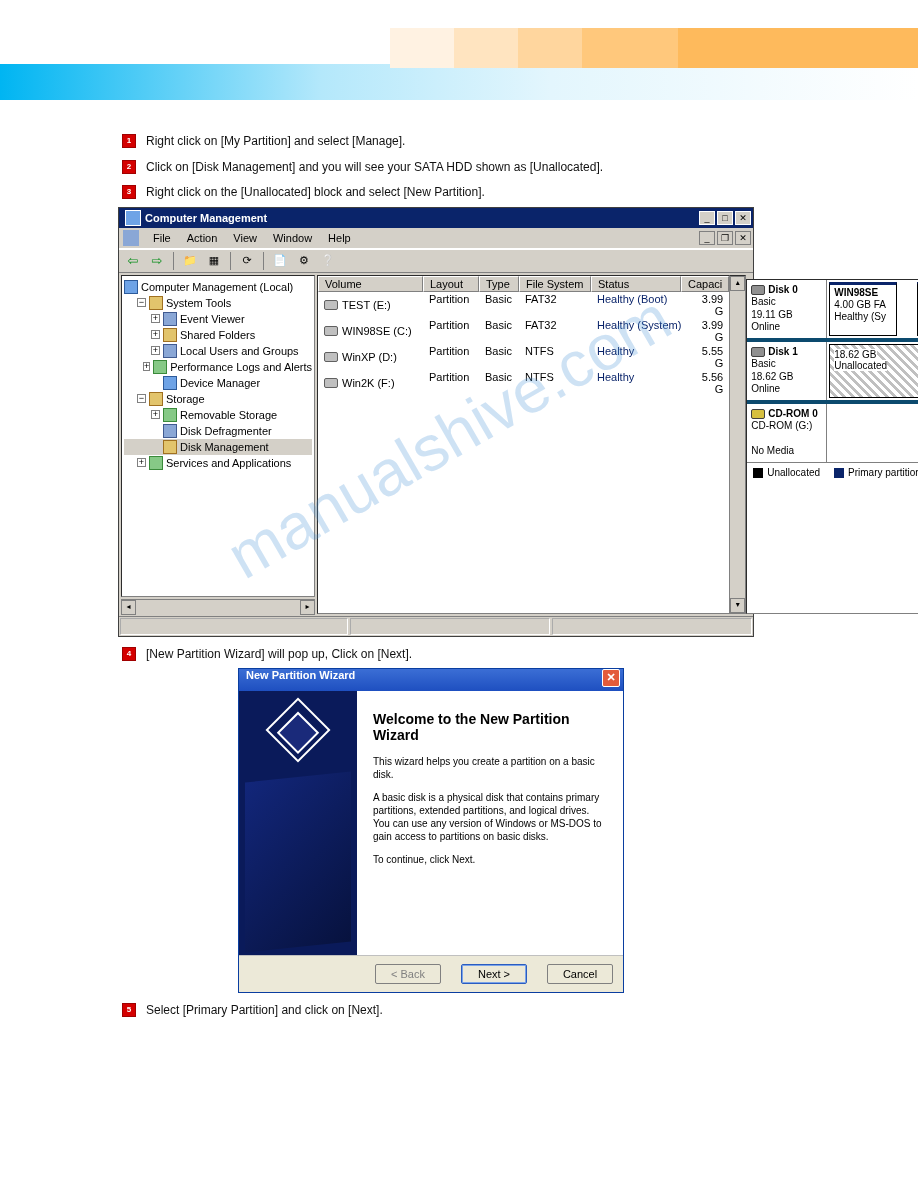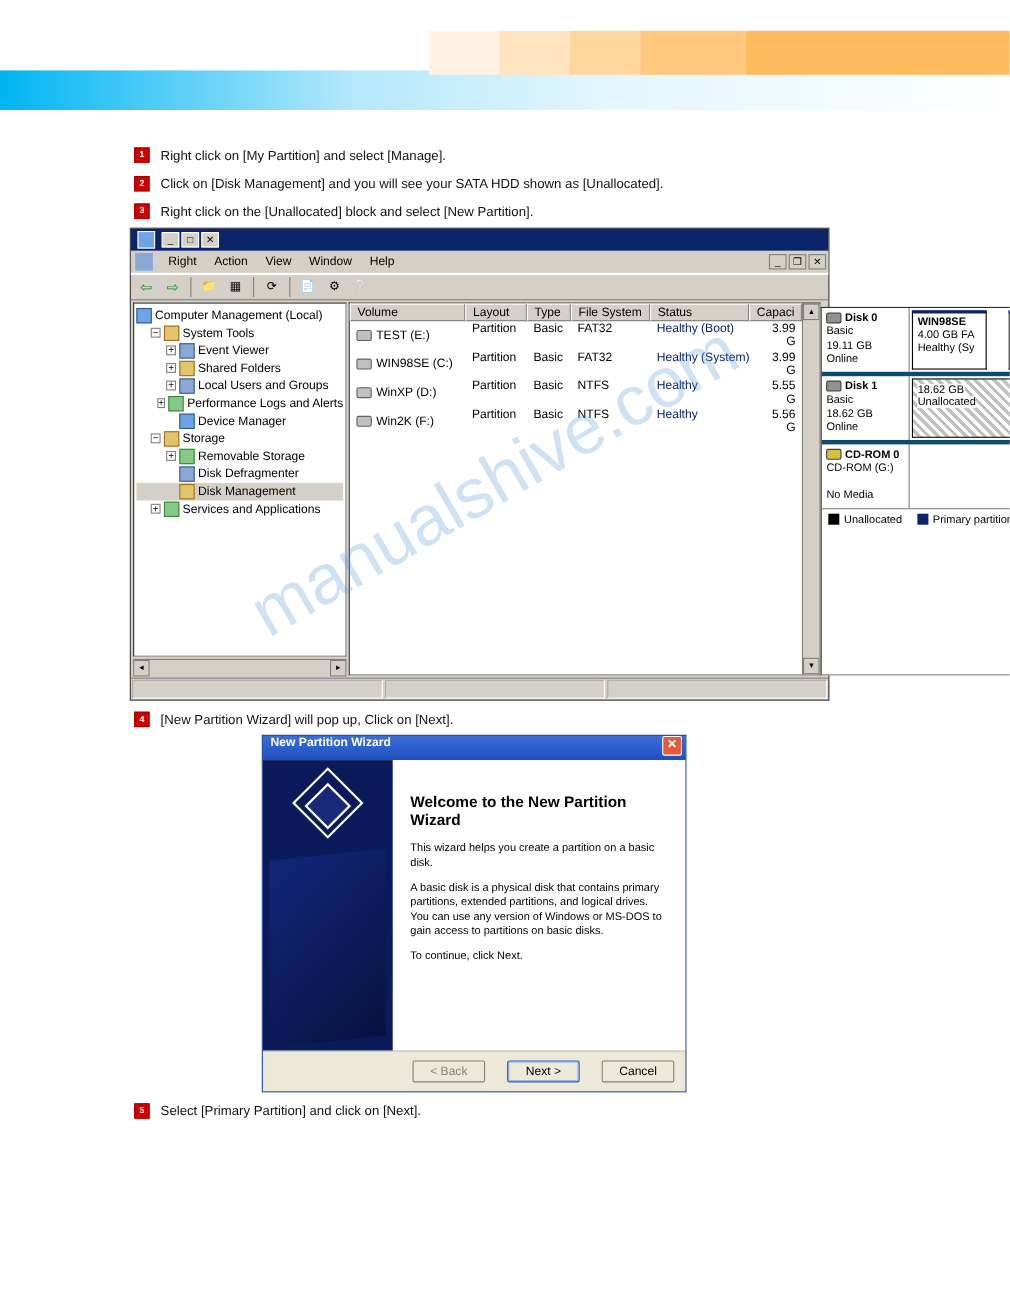--- a/index.html
+++ b/index.html
@@ -129,21 +129,21 @@
   }
   .wiz-titlebar{height:22px;background:linear-gradient(#3b6ed5,#1e4fc0);display:flex;color:#fff;padding:0 3px}
   .wiz-titlebar .wt{flex:1;padding-left:4px;font-weight:bold;font-size:11px}
   .wiz-close{width:18px;height:18px;background:#e35b3b;border:1px solid #fff;border-radius:2px;text-align:center;color:#fff;font-weight:bold;font-size:11px;line-height:15px}
   .wiz-body{display:flex;background:#fff}
   .wiz-left{width:118px;background:#0a1a5a;display:flex;align-items:flex-start;justify-content:center;padding-top:16px;position:relative;height:264px}
   .wiz-left .wiz-leftbg{position:absolute;left:6px;top:86px;width:106px;height:170px;background:linear-gradient(135deg,#12267a 0%,#07123e 100%);transform:skewY(-6deg)}
   .wiz-left .wiz-glyph{width:46px;height:46px;border:2px solid #fff;transform:rotate(45deg);position:relative;z-index:2;background:#0a1a5a}
   .wiz-left .wiz-glyph::after{content:"";position:absolute;left:8px;top:8px;width:26px;height:26px;border:2px solid #fff;background:#1a2a7a}
   .wiz-right{flex:1;padding:14px 16px;font-size:10px;color:#000}
-  .wiz-right h3{margin:16px 0 12px 0;font-size:14px;font-weight:bold}
+  .wiz-right h3{margin:6px 0 12px 0;font-size:14px;font-weight:bold}
   .wiz-right p{margin:0 0 10px 0;line-height:1.3}
   .wiz-btnrow{display:flex;justify-content:flex-end;gap:20px;padding:8px 10px;border-top:1px solid #c0c0c0;background:#ece9d8}
   .wiz-btn{width:66px;height:20px;border:1px solid #808080;background:#ece9d8;font-size:11px;text-align:center;line-height:18px;border-radius:2px}
   .wiz-btn.dis{color:#808080}
   .wiz-btn.def{border:1px solid #2a5cc0;box-shadow:0 0 0 1px #7aa3e8 inset}
 
   
   .wm{position:absolute;left:200px;top:400px;font-size:64px;color:rgba(80,150,215,.28);transform:rotate(-30deg);pointer-events:none;font-family:Arial;z-index:20}
   .page-wrap{position:relative}
 </style>
@@ -175,27 +175,28 @@
     <div class="step-text">Click on [Disk Management] and you will see your SATA HDD shown as [Unallocated].</div>
   </div>
   <div class="step">
     <div class="step-badge">3</div>
     <div class="step-text">Right click on the [Unallocated] block and select [New Partition].</div>
   </div>
 
   <div class="win">
     <div class="titlebar">
       <div class="ticon"></div>
+      <div class="ttitle">Computer Management</div>
       <div class="tbtn">_</div>
       <div class="tbtn">□</div>
       <div class="tbtn">✕</div>
     </div>
     <div class="menubar">
       <div class="micon"></div>
-      <div class="mitem">Right</div>
+      <div class="mitem">File</div>
       <div class="mitem">Action</div>
       <div class="mitem">View</div>
       <div class="mitem">Window</div>
       <div class="mitem">Help</div>
       <div class="spacer"></div>
       <div class="tbtn">_</div>
       <div class="tbtn">❐</div>
       <div class="tbtn">✕</div>
     </div>
     <div class="toolbar">

